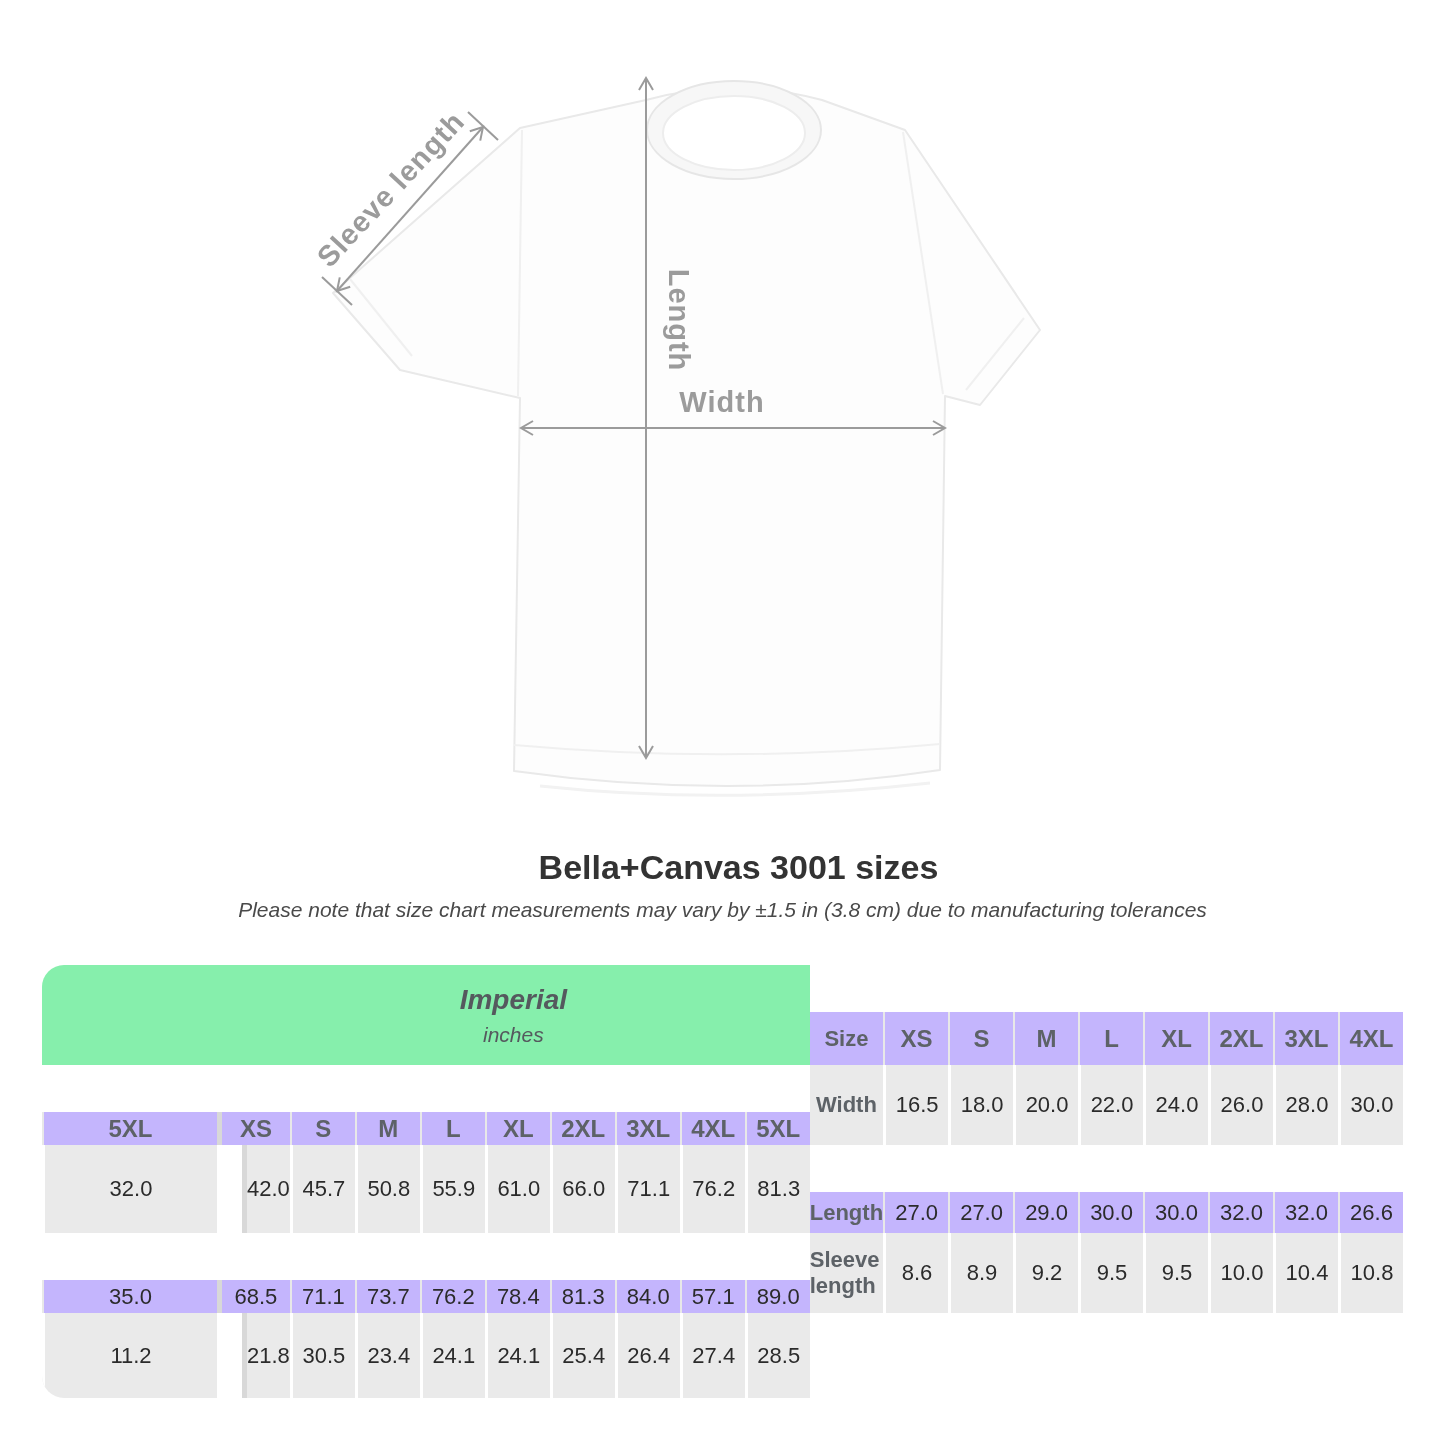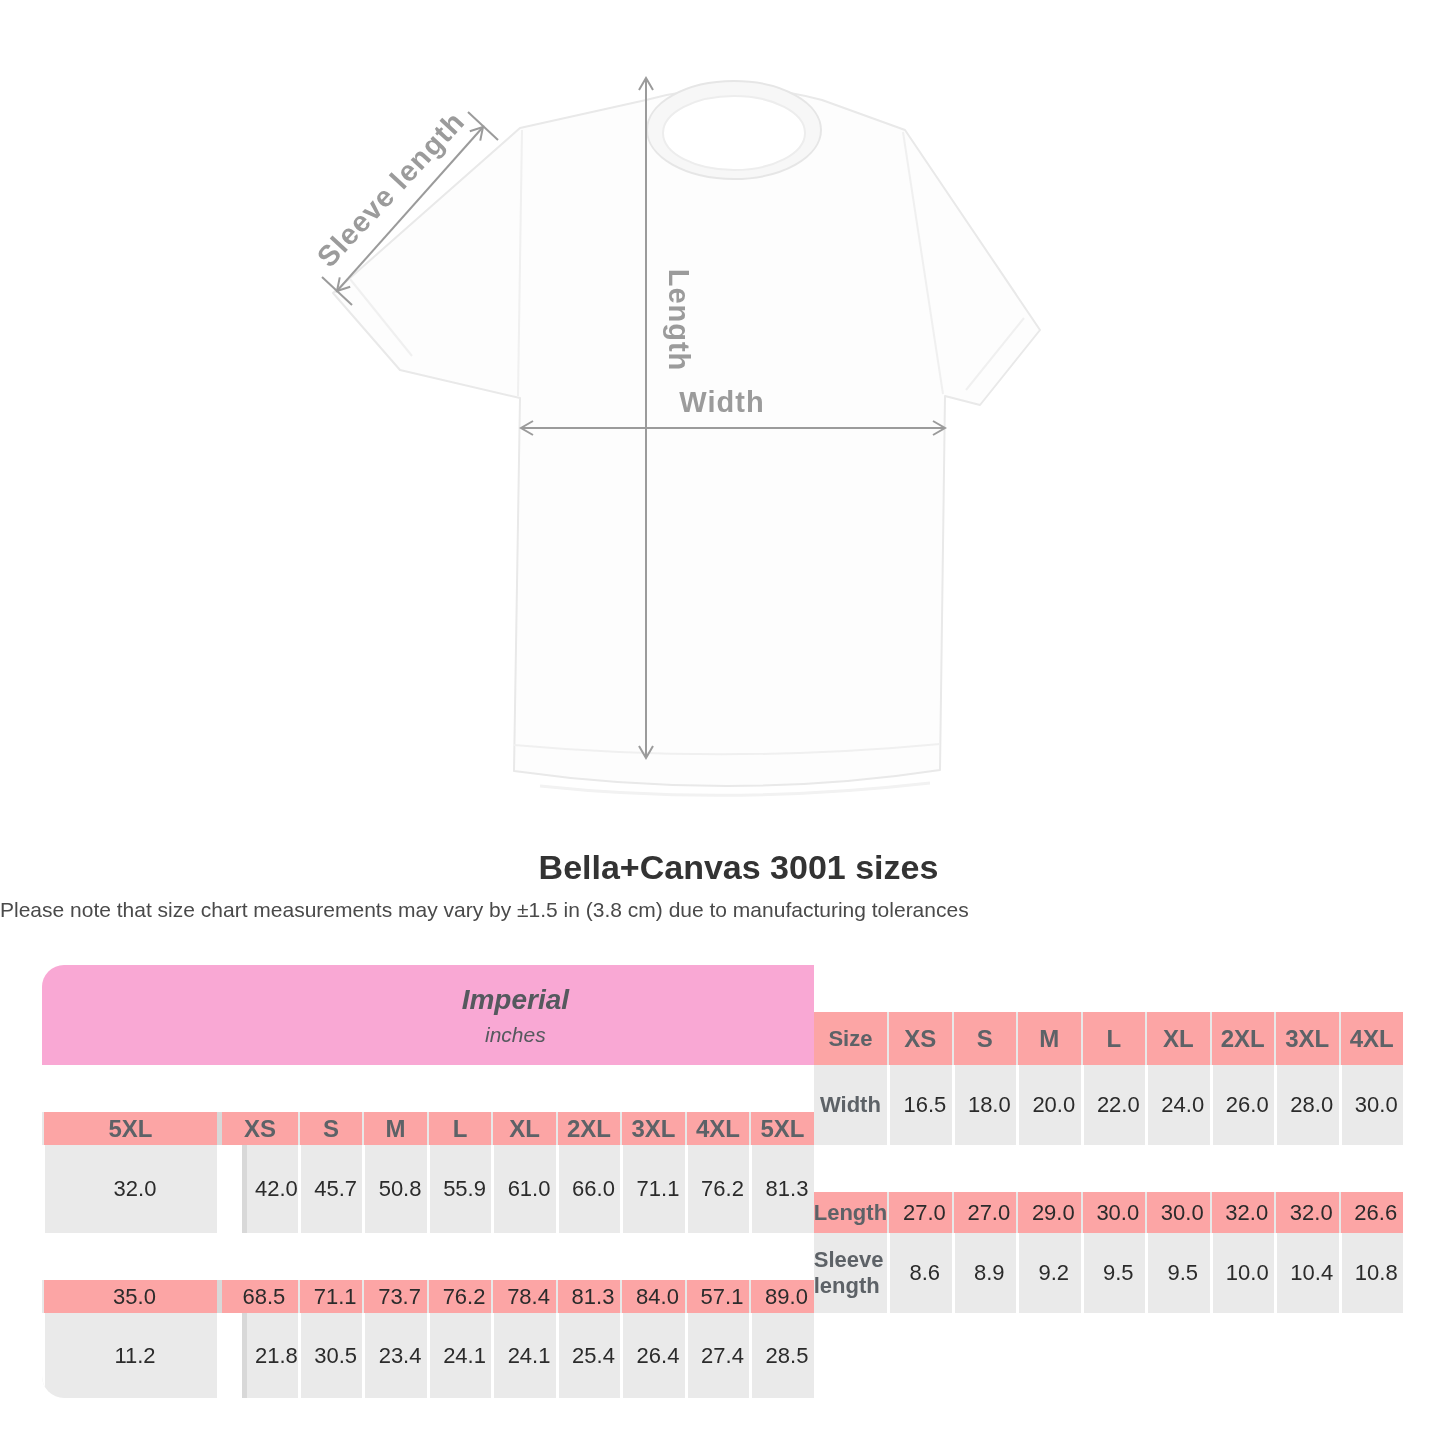--- a/index.html
+++ b/index.html
@@ -9,43 +9,43 @@
   }
   .hero{position:absolute;left:0;top:0;}
   .dim{font-family:"Liberation Sans",sans-serif;font-weight:bold;font-size:29px;fill:#9b9b9b;letter-spacing:1px;}
   .seam{fill:none;stroke:#f0f0f0;stroke-width:2;}
   .arrow{stroke:#9b9b9b;stroke-width:2;fill:none;}
   .title{
     position:absolute;left:16px;top:848px;width:1445px;margin:0;text-align:center;
     font-size:34px;font-weight:bold;color:#333333;
   }
   .subtitle{
-    position:absolute;left:0;top:898px;width:1445px;margin:0;text-align:left;
-    font-size:21px;color:#4a4a4a;
+    position:absolute;left:0;top:898px;width:1445px;margin:0;text-align:center;
+    font-size:21px;font-style:italic;color:#4a4a4a;
   }
   .table{
     position:absolute;left:42px;top:965px;width:1361px;height:433px;
     border-radius:22px;overflow:hidden;background:#ffffff;
   }
   .grid{
     display:grid;width:100%;height:100%;
     grid-template-columns:175px repeat(18,1fr);
     grid-template-rows:100px 80px 88px 80px 85px;
   }
   .grid > div{display:flex;align-items:center;justify-content:center;}
-  .band{background:#f9a8d4;}
+  .band{background:#86efac;}
   .band-spacer{grid-column:span 1;}
   .band-group{grid-column:span 9;flex-direction:column;gap:7px;}
   .band-title{font-size:28px;font-weight:bold;font-style:italic;color:#55595e;}
   .band-sub{font-size:21px;font-style:italic;color:#55595e;}
-  .row-white{background:#fca5a5;margin-top:47px;}
+  .row-white{background:#c4b5fd;margin-top:47px;}
   .row-gray{background:#eaeaea;}
   .lab{font-weight:bold;color:#5d6267;font-size:22px;}
   .head{font-weight:bold;color:#5d6267;font-size:24px;}
-  .val{color:#2b2b2b;font-size:22px;padding-left:8px;}
+  .val{color:#2b2b2b;font-size:22px;}
   .sep-w{border-left:2px solid #e8e8e8;}
   .div-w{border-left:5px solid #d8d8d8;}
   .sep-g{border-left:3px solid #ffffff;}
   .div-g{border-left:5px solid #d8d8d8;margin-left:25px;}
 </style>
 </head>
 <body>
 
 <div class="page">
 

